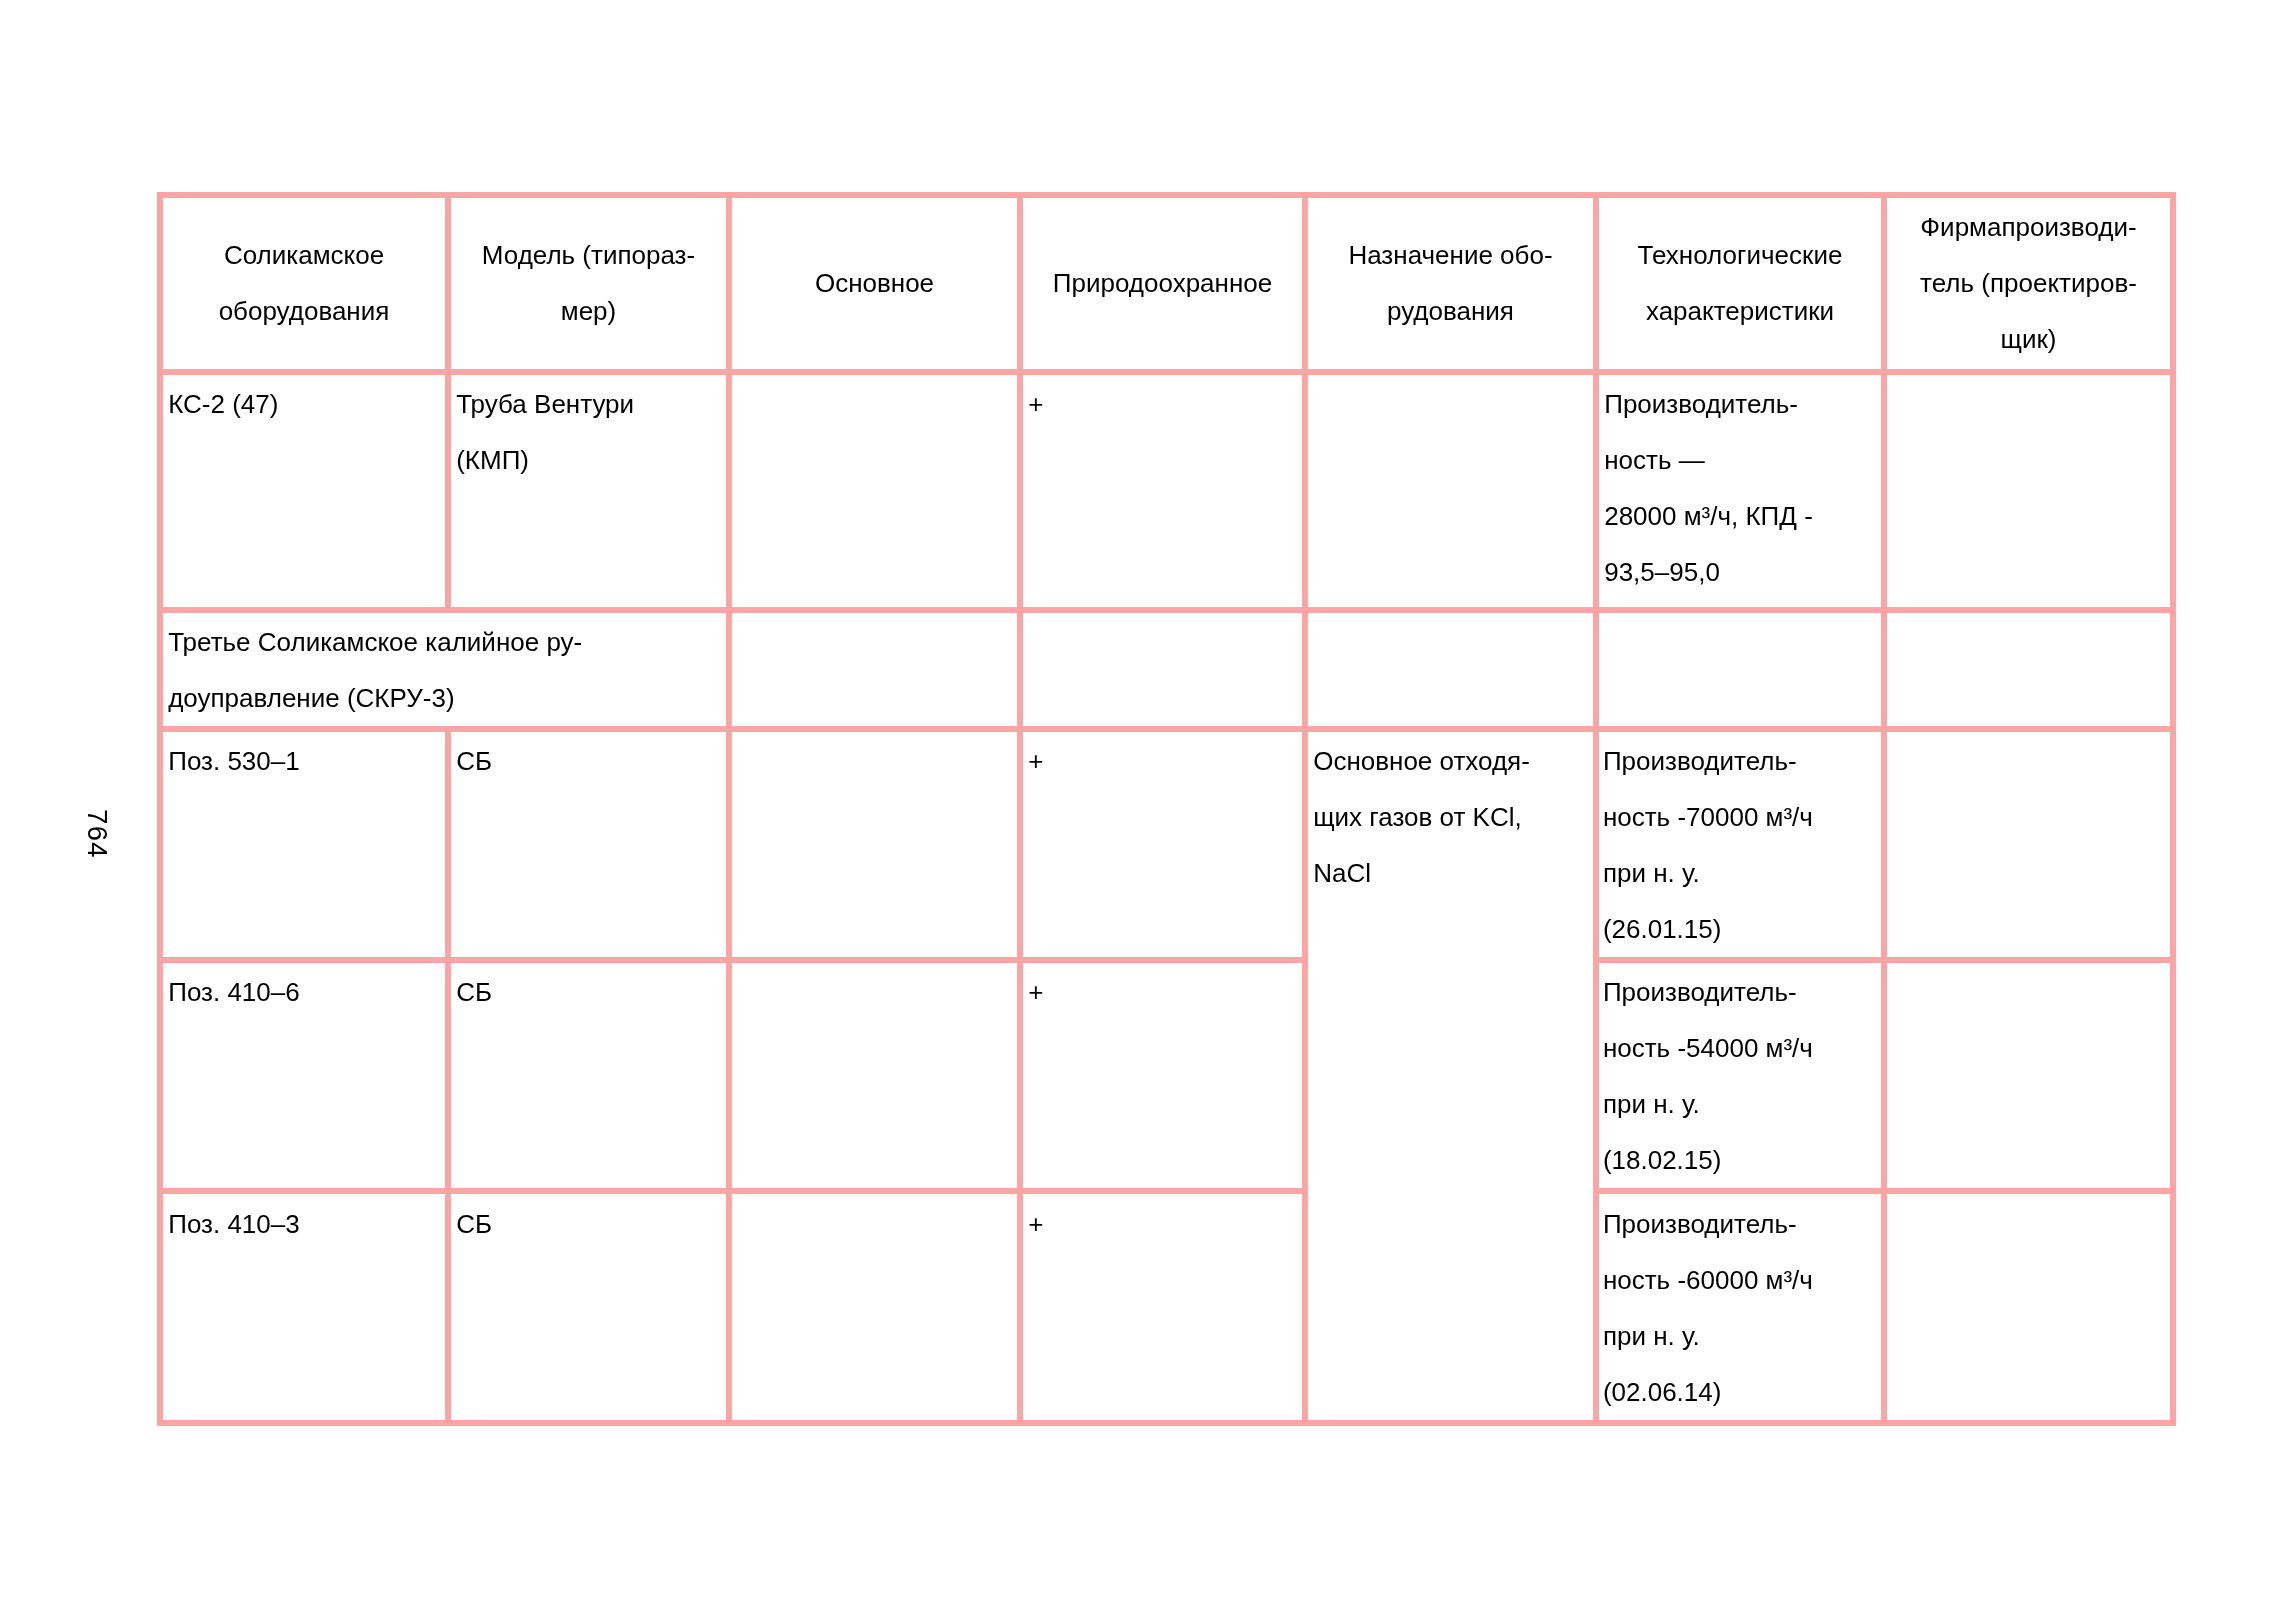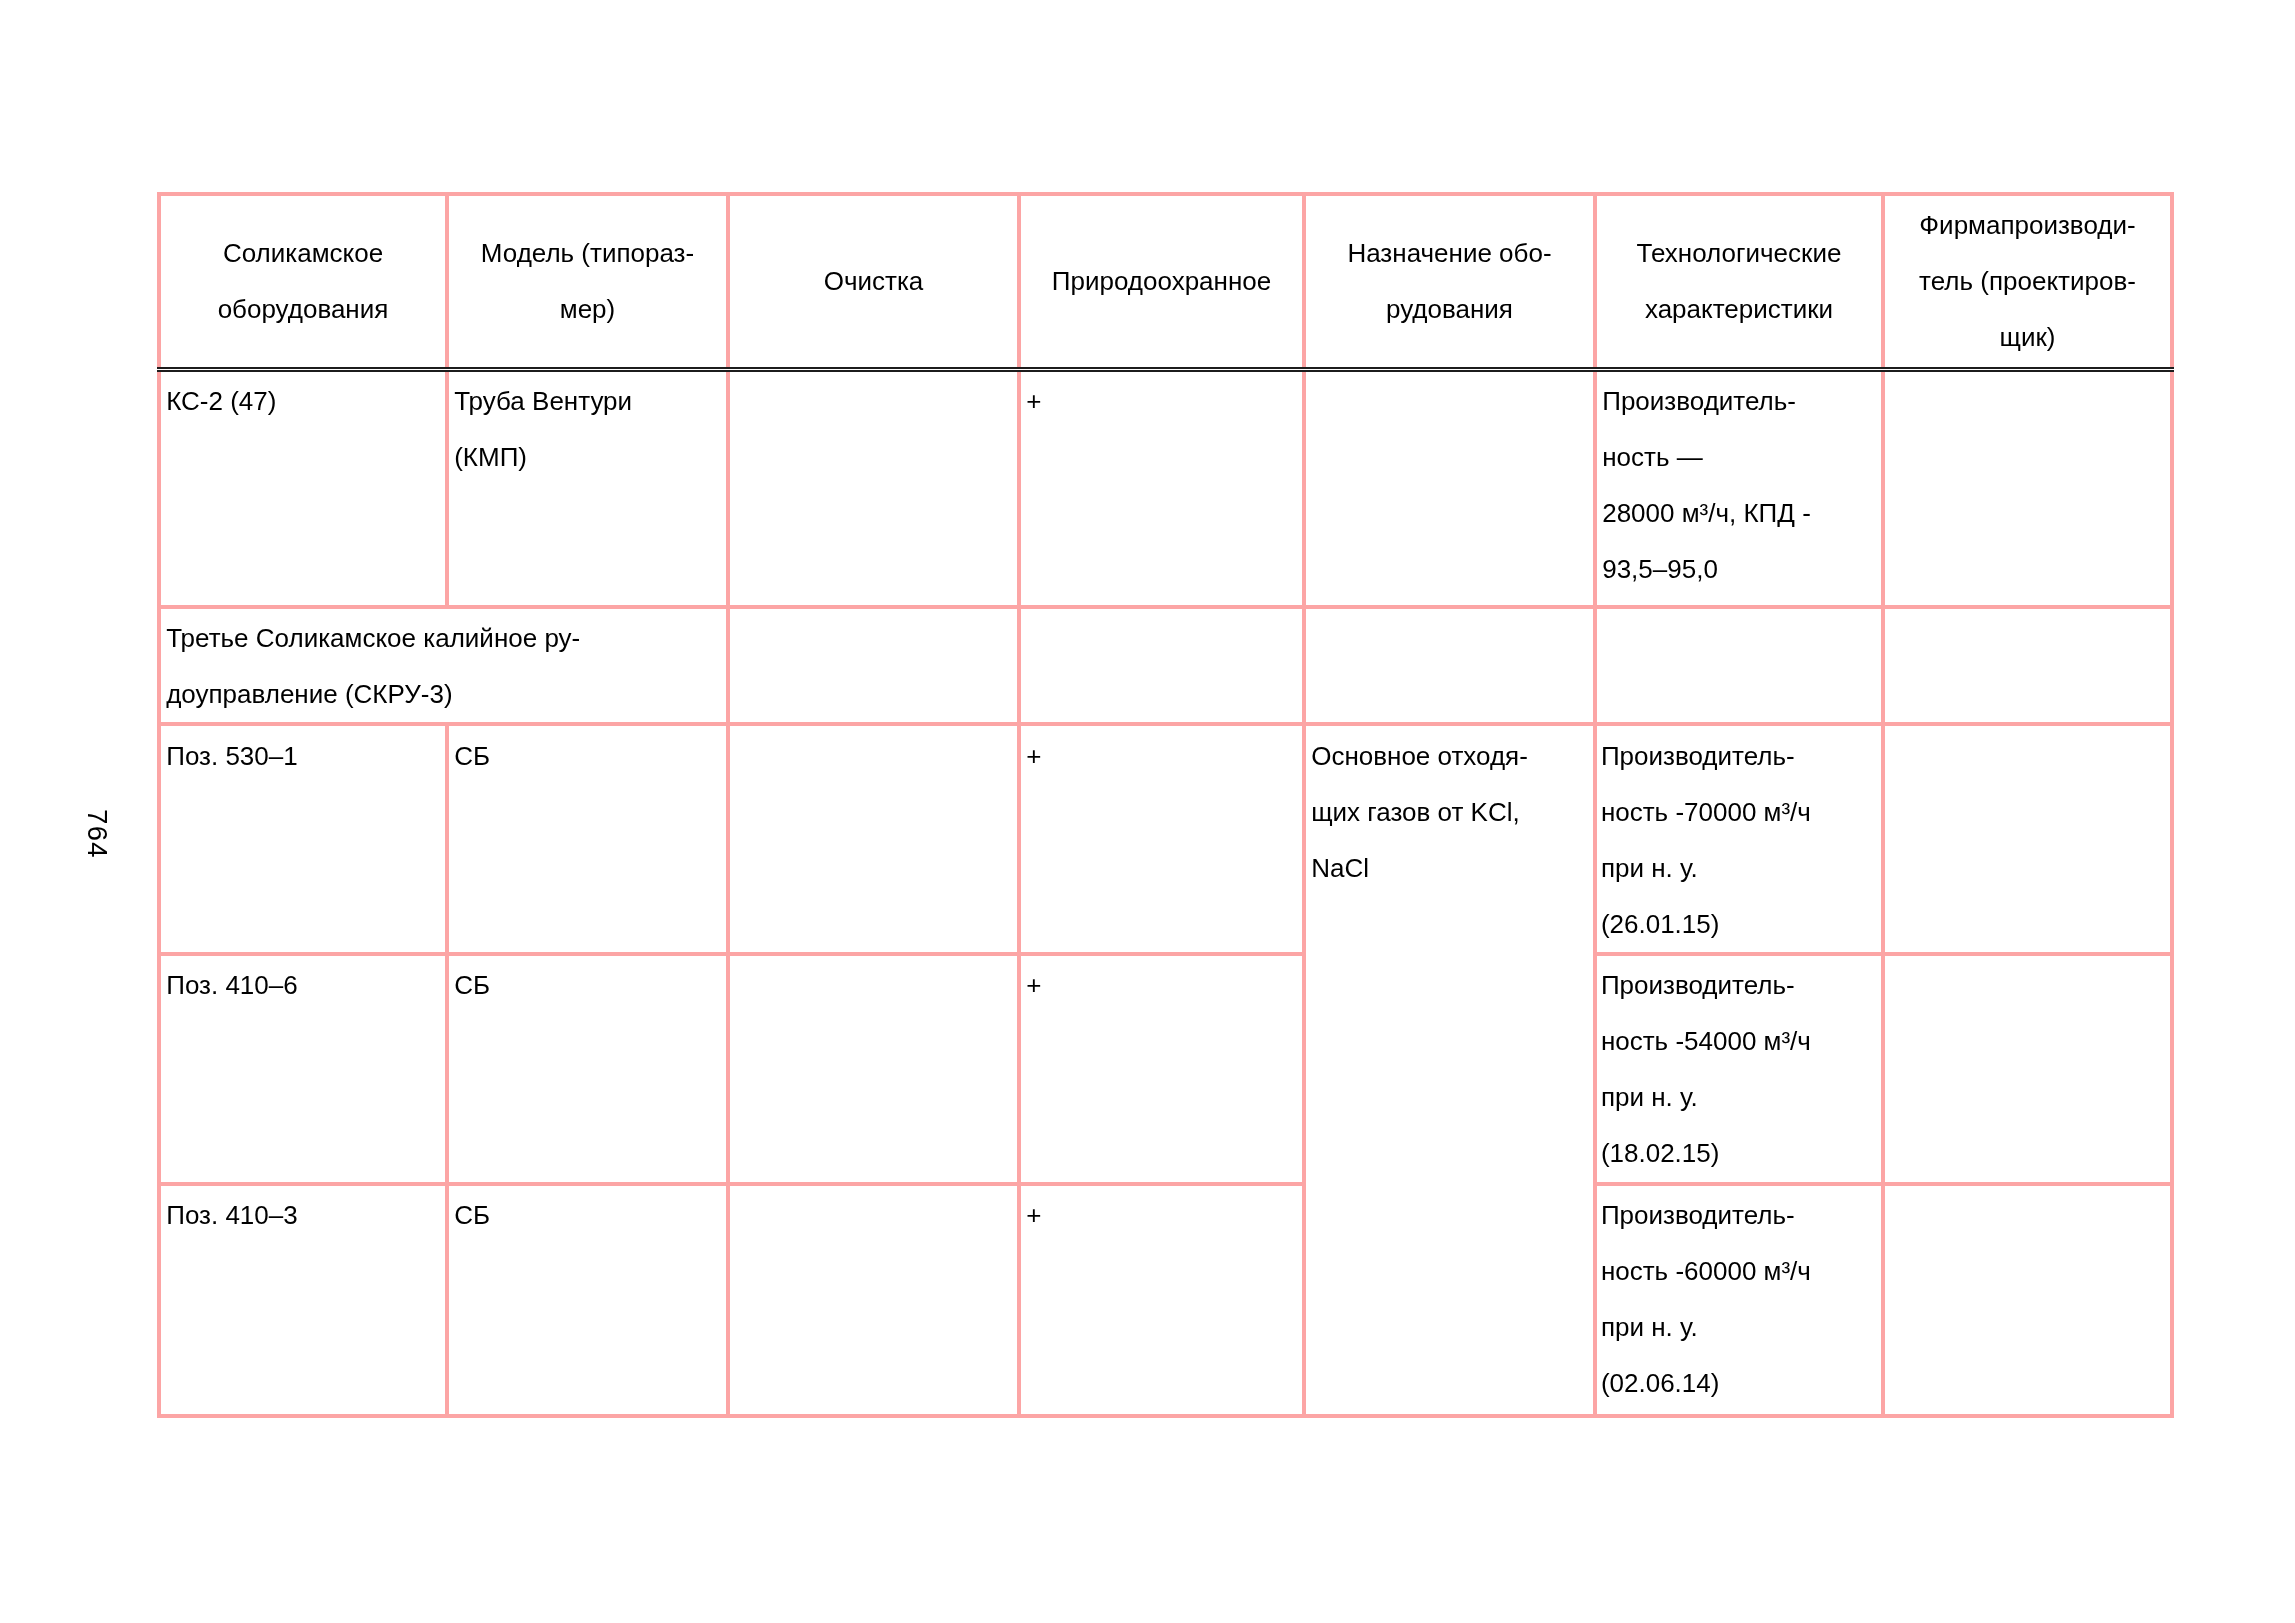--- a/index.html
+++ b/index.html
@@ -32,21 +32,21 @@
     position: absolute;
     left: 157px;
     top: 192px;
     width: 2013px;
     border-collapse: collapse;
     table-layout: fixed;
     font-size: 26px;
     line-height: 56px;
   }
   .eq th, .eq td {
-    border: 4px solid #fca5a5;
+    border: 6px solid #fca5a5;
     padding: 0 5.2px;
     white-space: pre-line;
     overflow: hidden;
     margin-left: 20px;
   }
   .eq thead th {
     font-weight: normal;
     text-align: center;
     vertical-align: middle;
     border-bottom: 5.9px double #1c1c1c;
@@ -82,21 +82,21 @@
     <col style="width:291px">
     <col style="width:288px">
     <col style="width:289px">
   </colgroup>
   <thead>
     <tr class="row-h">
       <th>Соликамское
 оборудования</th>
       <th>Модель (типораз-
 мер)</th>
-      <th>Очистка</th>
+      <th>Основное</th>
       <th>Природоохранное</th>
       <th>Назначение обо-
 рудования</th>
       <th>Технологические
 характеристики</th>
       <th>Фирмапроизводи-
 тель (проектиров-
 щик)</th>
     </tr>
   </thead>

